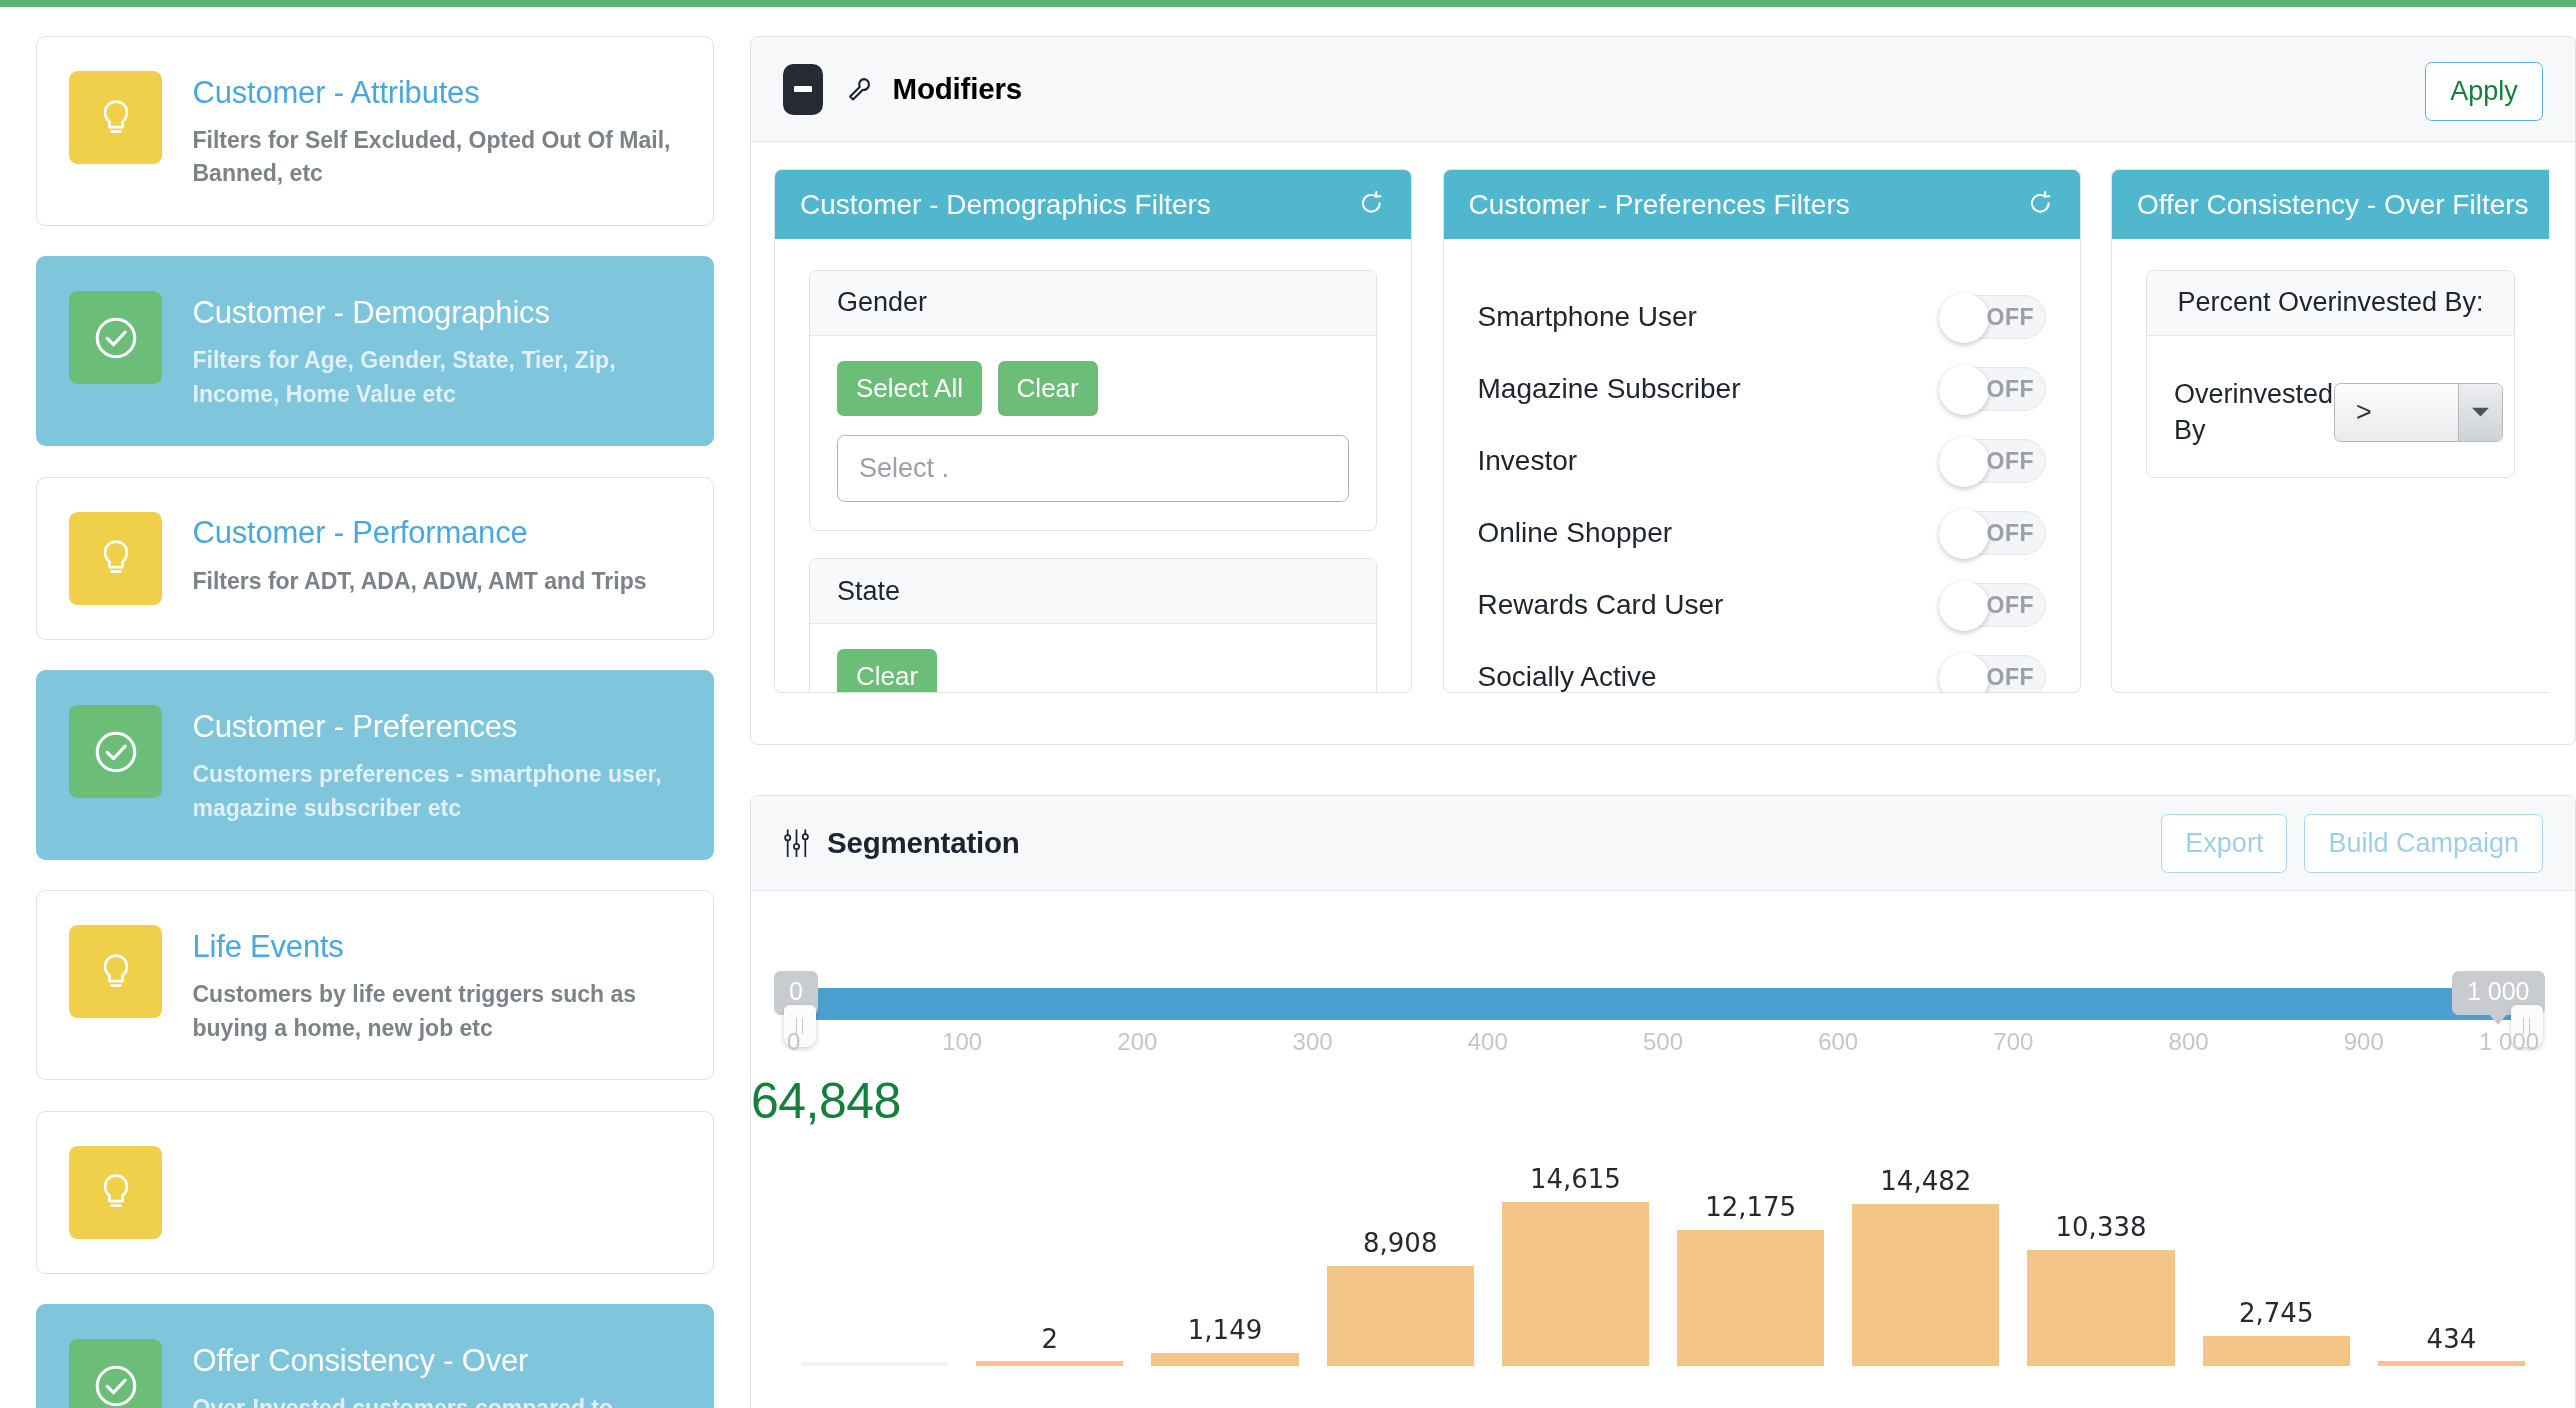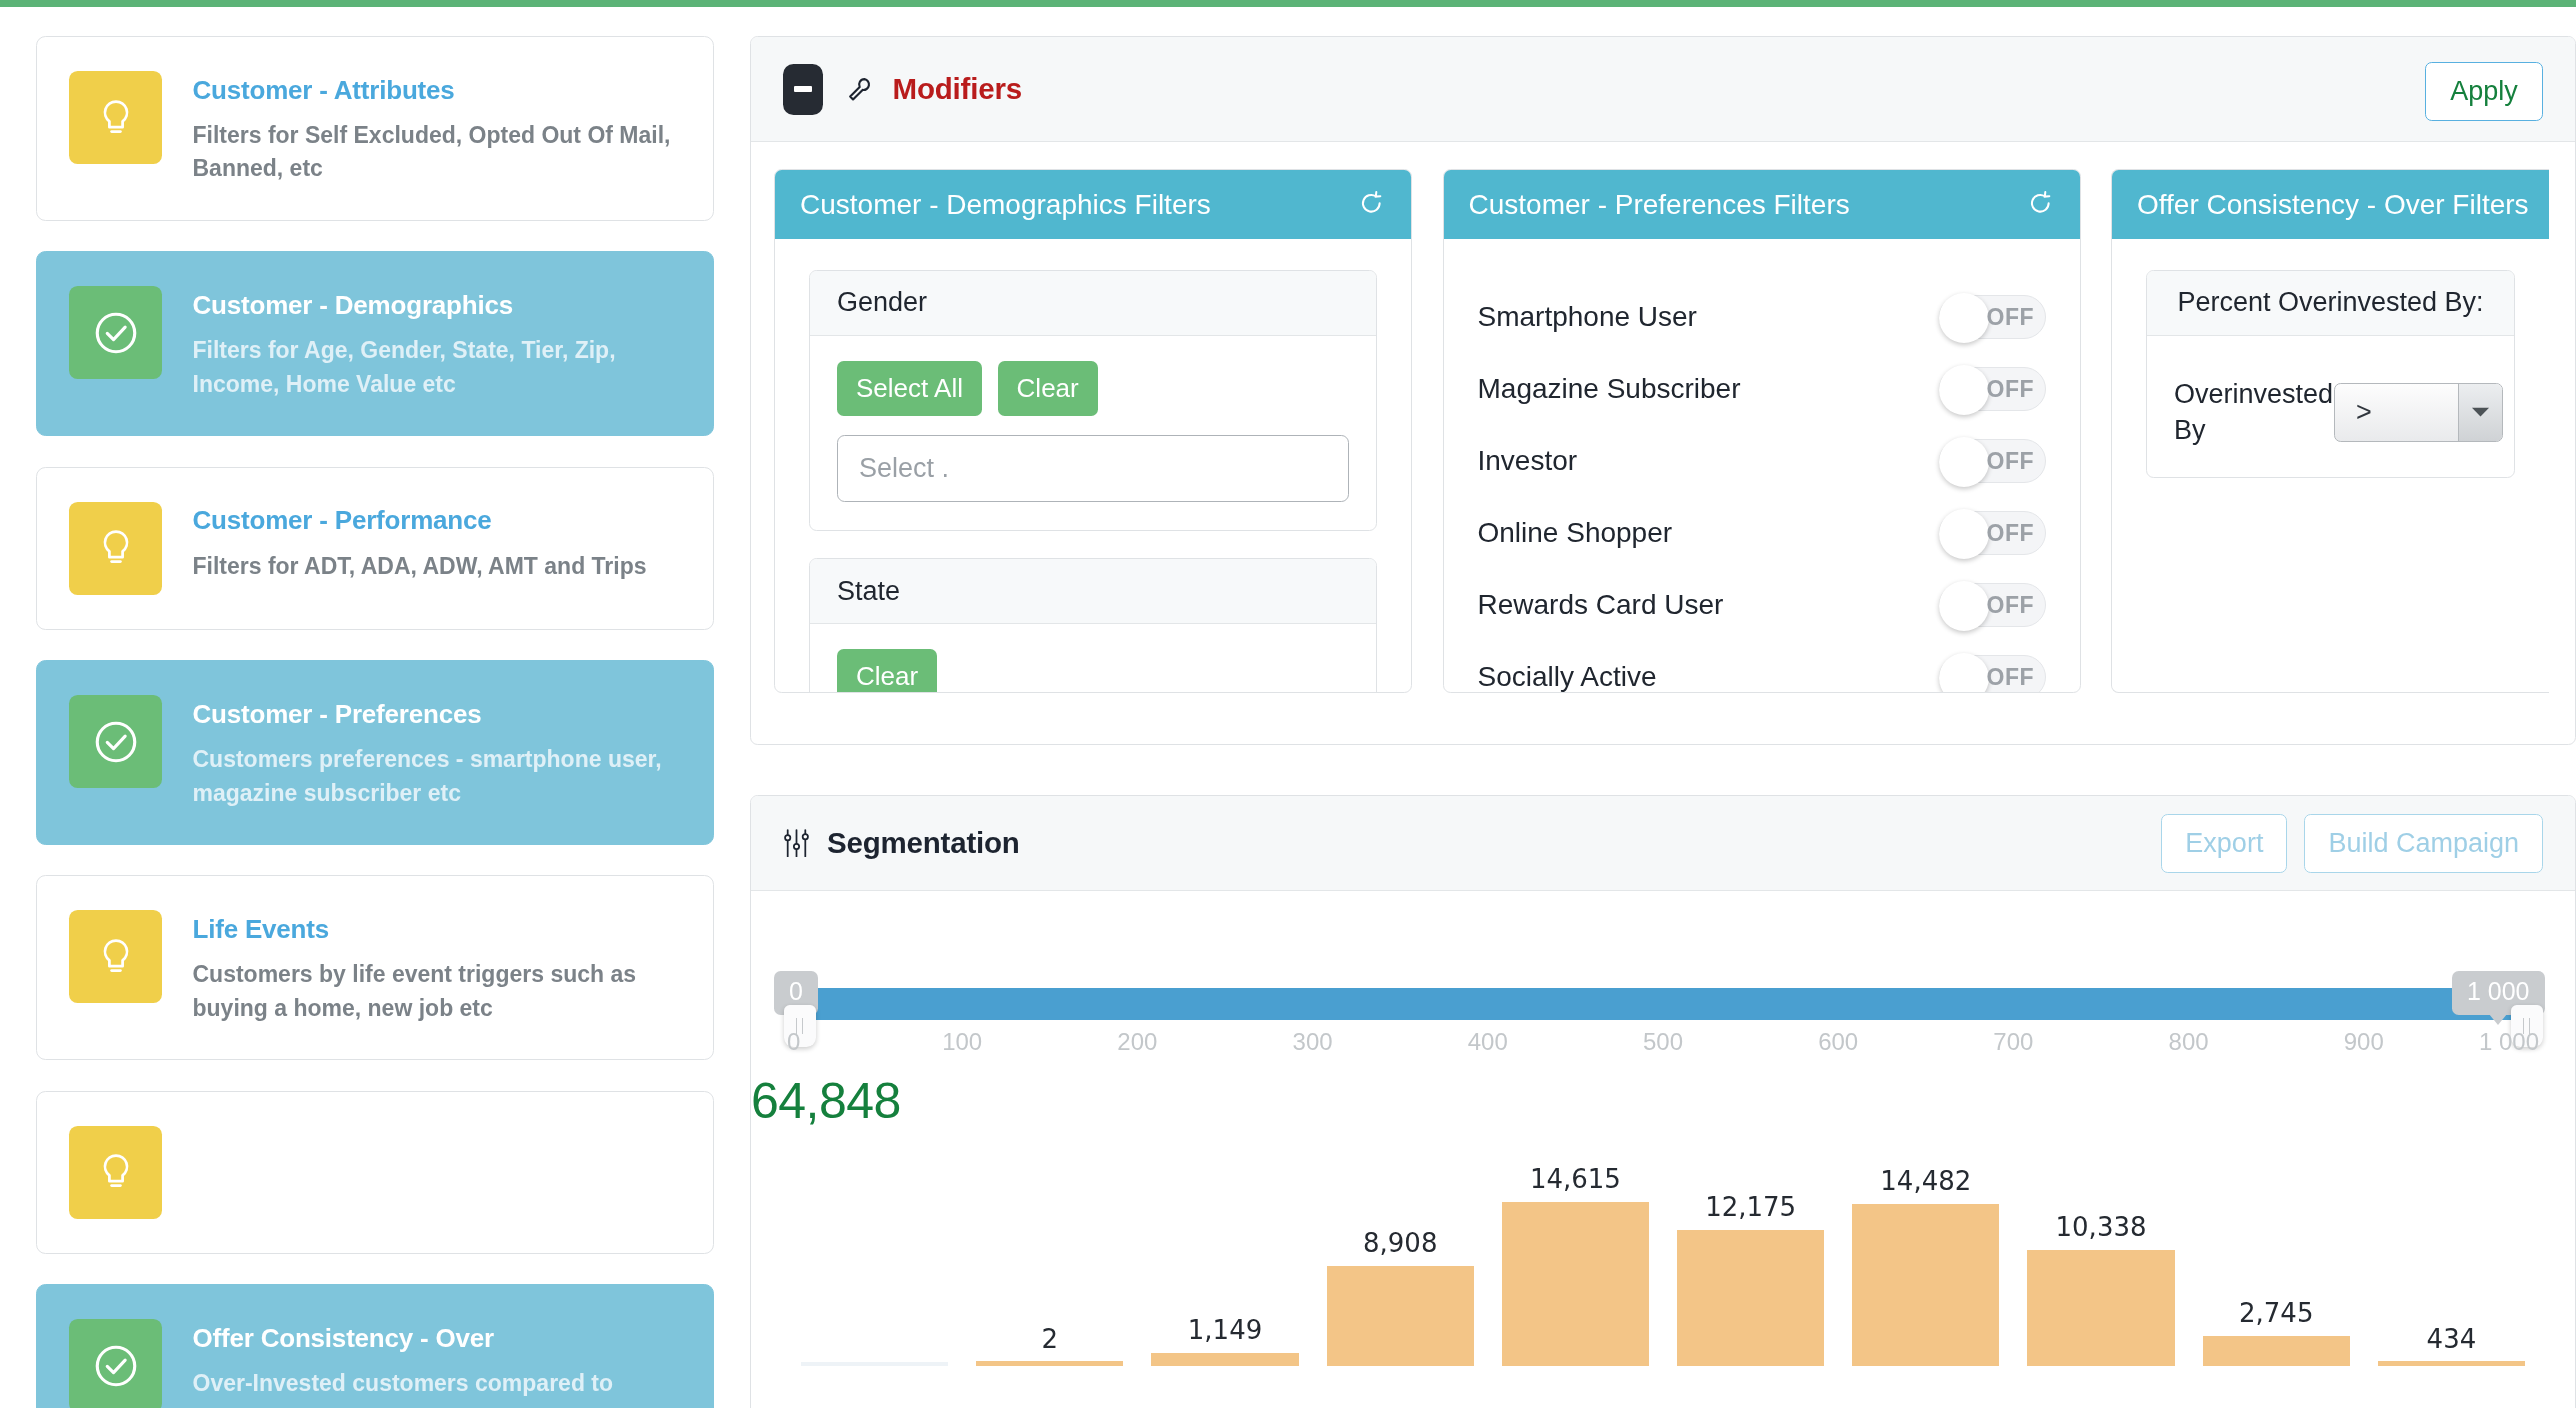--- a/index.html
+++ b/index.html
@@ -64,26 +64,25 @@
     display: flex;
     align-items: center;
     justify-content: center;
     margin-right: 30.5px;
   }
   .cat-card.active .cat-icon { background: #6bbd77; }
 
   .cat-text { padding-top: 3.8px; }
 
   .cat-title {
-    font-size: 26px;
+    font-size: 31px;
     color: #4aa8dd;
     letter-spacing: -0.2px;
     margin-bottom: 13.3px;
     white-space: nowrap;
-    font-weight: bold;
   }
   .cat-card.active .cat-title { color: #ffffff; }
 
   .cat-desc {
     font-size: 23px;
     font-weight: bold;
     color: #7b8288;
     line-height: 1.45;
     max-width: 505px;
   }
@@ -136,21 +135,21 @@
     height: 6.7px;
     background: #ffffff;
     border-radius: 1px;
   }
 
   .wrench-icon { margin-right: 18px; display:flex; align-items:center; }
 
   .mod-title {
     font-size: 29.5px;
     font-weight: bold;
-    color: #b91c1c;
+    color: #000000;
     letter-spacing: -0.2px;
   }
 
   .apply-btn {
     position: absolute;
     right: 32px;
     top: 25px;
     width: 118px;
     height: 59px;
     border: 1.9px solid #58b0e0;

